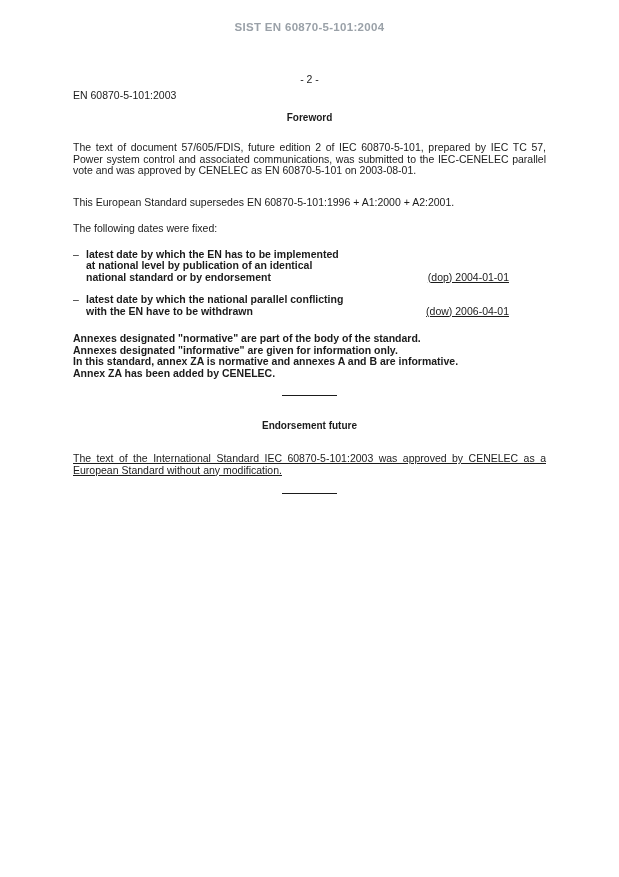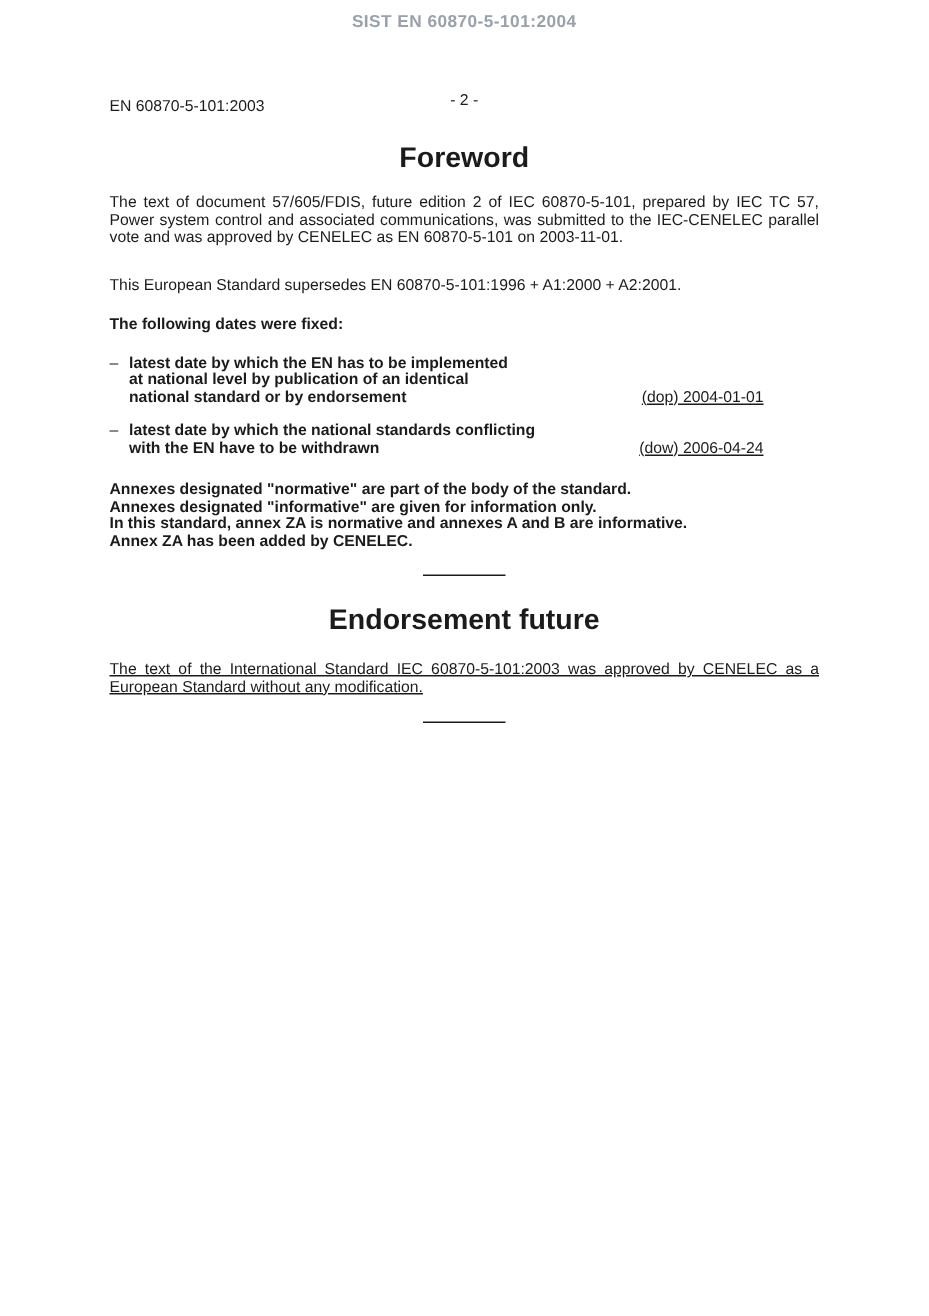--- a/index.html
+++ b/index.html
@@ -6,21 +6,21 @@
   html,body { background:#ffffff; }
   body {
     font-family:"Liberation Sans", sans-serif;
     color:#1b1b1b;
   }
   .page {
     position:relative;
     width:619px;
     height:805px;
     background:#ffffff;
-    margin:4px auto;
+    margin:16px auto;
     overflow:hidden;
   }
   .watermark {
     padding-top:5px;
     text-align:center;
     font-size:11.5px;
     font-weight:bold;
     color:#9aa1a8;
     letter-spacing:0.3px;
   }
@@ -28,37 +28,37 @@
     margin-left:73px;
     width:473px;
     font-size:10.5px;
     line-height:11.5px;
   }
   .pagehead {
     position:relative;
     margin-top:41px;
     height:12px;
   }
-  .pagehead .doc-ref { position:absolute; left:0; top:4px; }
+  .pagehead .doc-ref { position:absolute; left:0; top:16px; }
   .pagehead .page-num {
     position:absolute; left:0; right:0; top:0;
     text-align:center;
   }
   h1.sect-title {
     margin-top:24px;
     text-align:center;
-    font-size:19px;
+    font-size:10px;
     line-height:15px;
     font-weight:bold;
   }
   .para { text-align:left; }
   .just { text-align:justify; }
   .p1 { margin-top:17px; }
   .p2 { margin-top:20px; }
-  .p3 { margin-top:15px;font-weight:bold; }
+  .p3 { margin-top:15px; }
   .date-item {
     position:relative;
     display:flex;
   }
   .date-item.first { margin-top:14px; }
   .date-item.second { margin-top:11px; }
   .date-marker { width:13px; flex:0 0 13px; }
   .lines { white-space:pre-line;font-weight:bold; }
   .date-value {
     position:absolute;
@@ -86,39 +86,39 @@
 
   <div class="content">
 
     <div class="pagehead">
       <span class="doc-ref">EN 60870-5-101:2003</span>
       <span class="page-num">- 2 -</span>
     </div>
 
     <h1 class="sect-title">Foreword</h1>
 
-    <p class="para just p1">The text of document 57/605/FDIS, future edition 2 of IEC 60870-5-101, prepared by IEC TC 57, Power system control and associated communications, was submitted to the IEC-CENELEC parallel vote and was approved by CENELEC as EN 60870-5-101 on 2003-11-01.</p>
+    <p class="para just p1">The text of document 57/605/FDIS, future edition 2 of IEC 60870-5-101, prepared by IEC TC 57, Power system control and associated communications, was submitted to the IEC-CENELEC parallel vote and was approved by CENELEC as EN 60870-5-101 on 2003-08-01.</p>
 
     <p class="para p2">This European Standard supersedes EN 60870-5-101:1996 + A1:2000 + A2:2001.</p>
 
     <p class="para p3">The following dates were fixed:</p>
 
     <div class="date-item first">
       <span class="date-marker">–</span>
       <span class="lines">latest date by which the EN has to be implemented
 at national level by publication of an identical
 national standard or by endorsement</span>
       <span class="date-value">(dop)  2004-01-01</span>
     </div>
 
     <div class="date-item second">
       <span class="date-marker">–</span>
-      <span class="lines">latest date by which the national standards conflicting
+      <span class="lines">latest date by which the national parallel conflicting
 with the EN have to be withdrawn</span>
-      <span class="date-value">(dow) 2006-04-24</span>
+      <span class="date-value">(dow) 2006-04-01</span>
     </div>
 
     <p class="para annex-block lines">Annexes designated "normative" are part of the body of the standard.
 Annexes designated "informative" are given for information only.
 In this standard, annex ZA is normative and annexes A and B are informative.
 Annex ZA has been added by CENELEC.</p>
 
     <div class="divider d1"></div>
 
     <h1 class="sect-title endorse-title">Endorsement future</h1>

